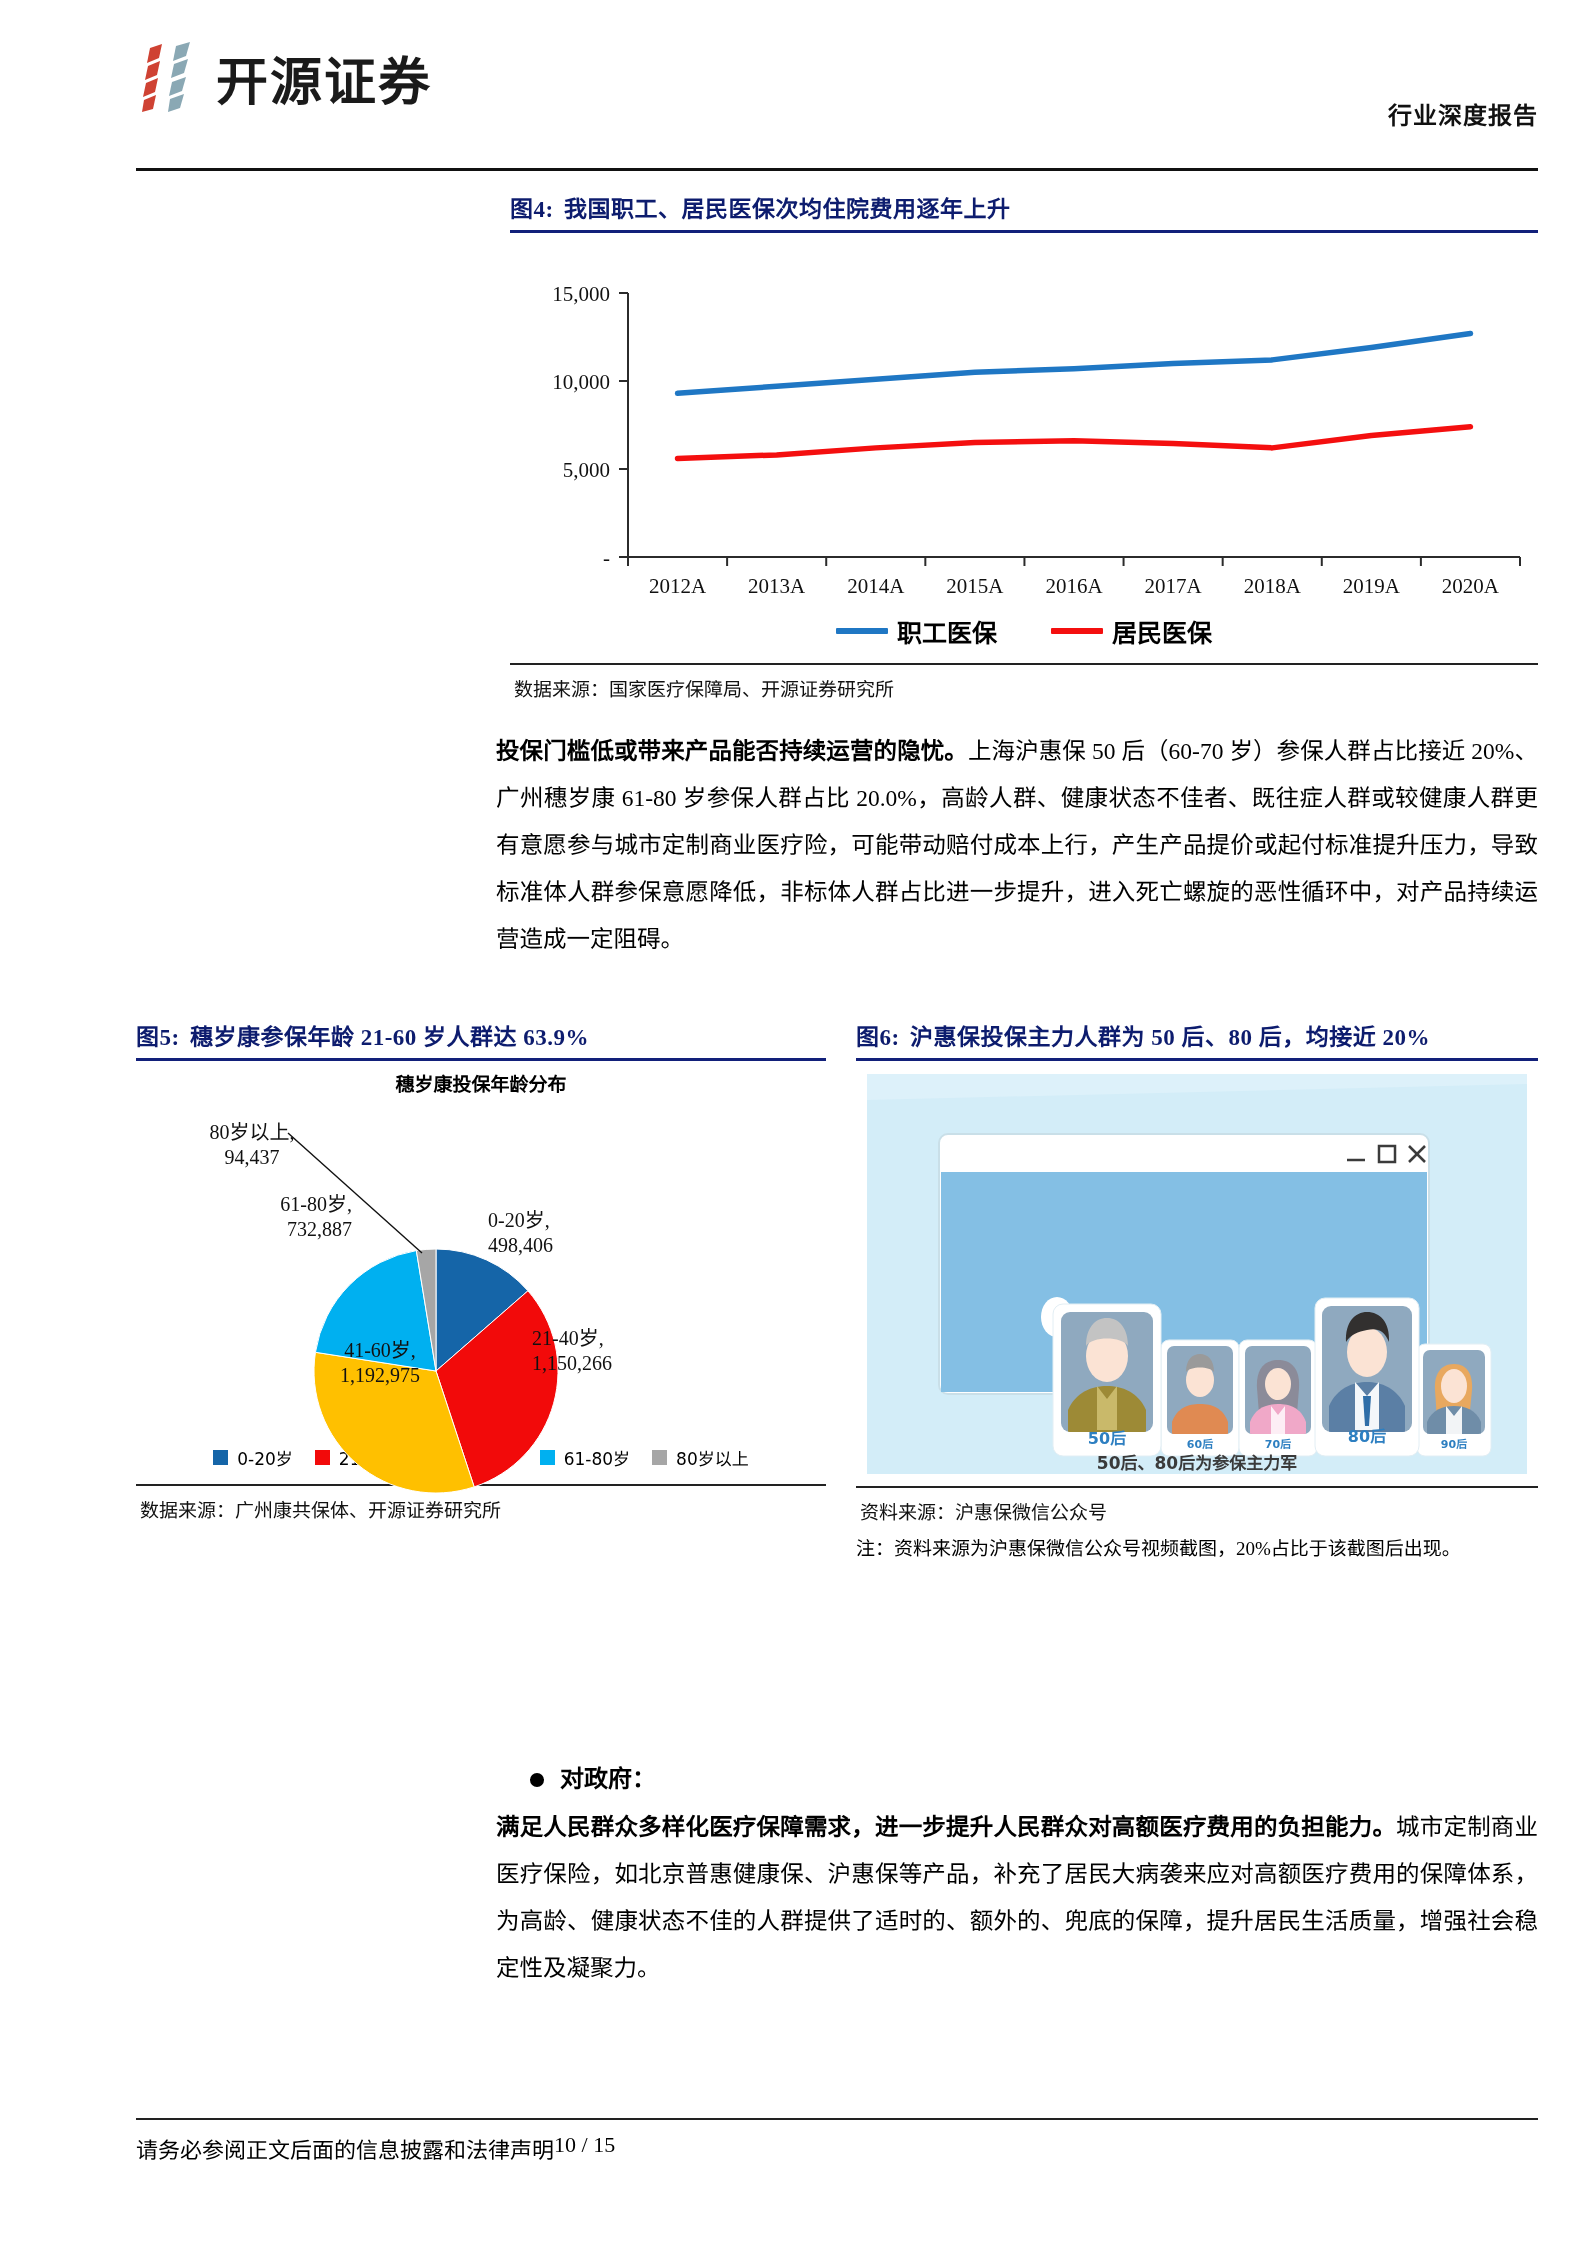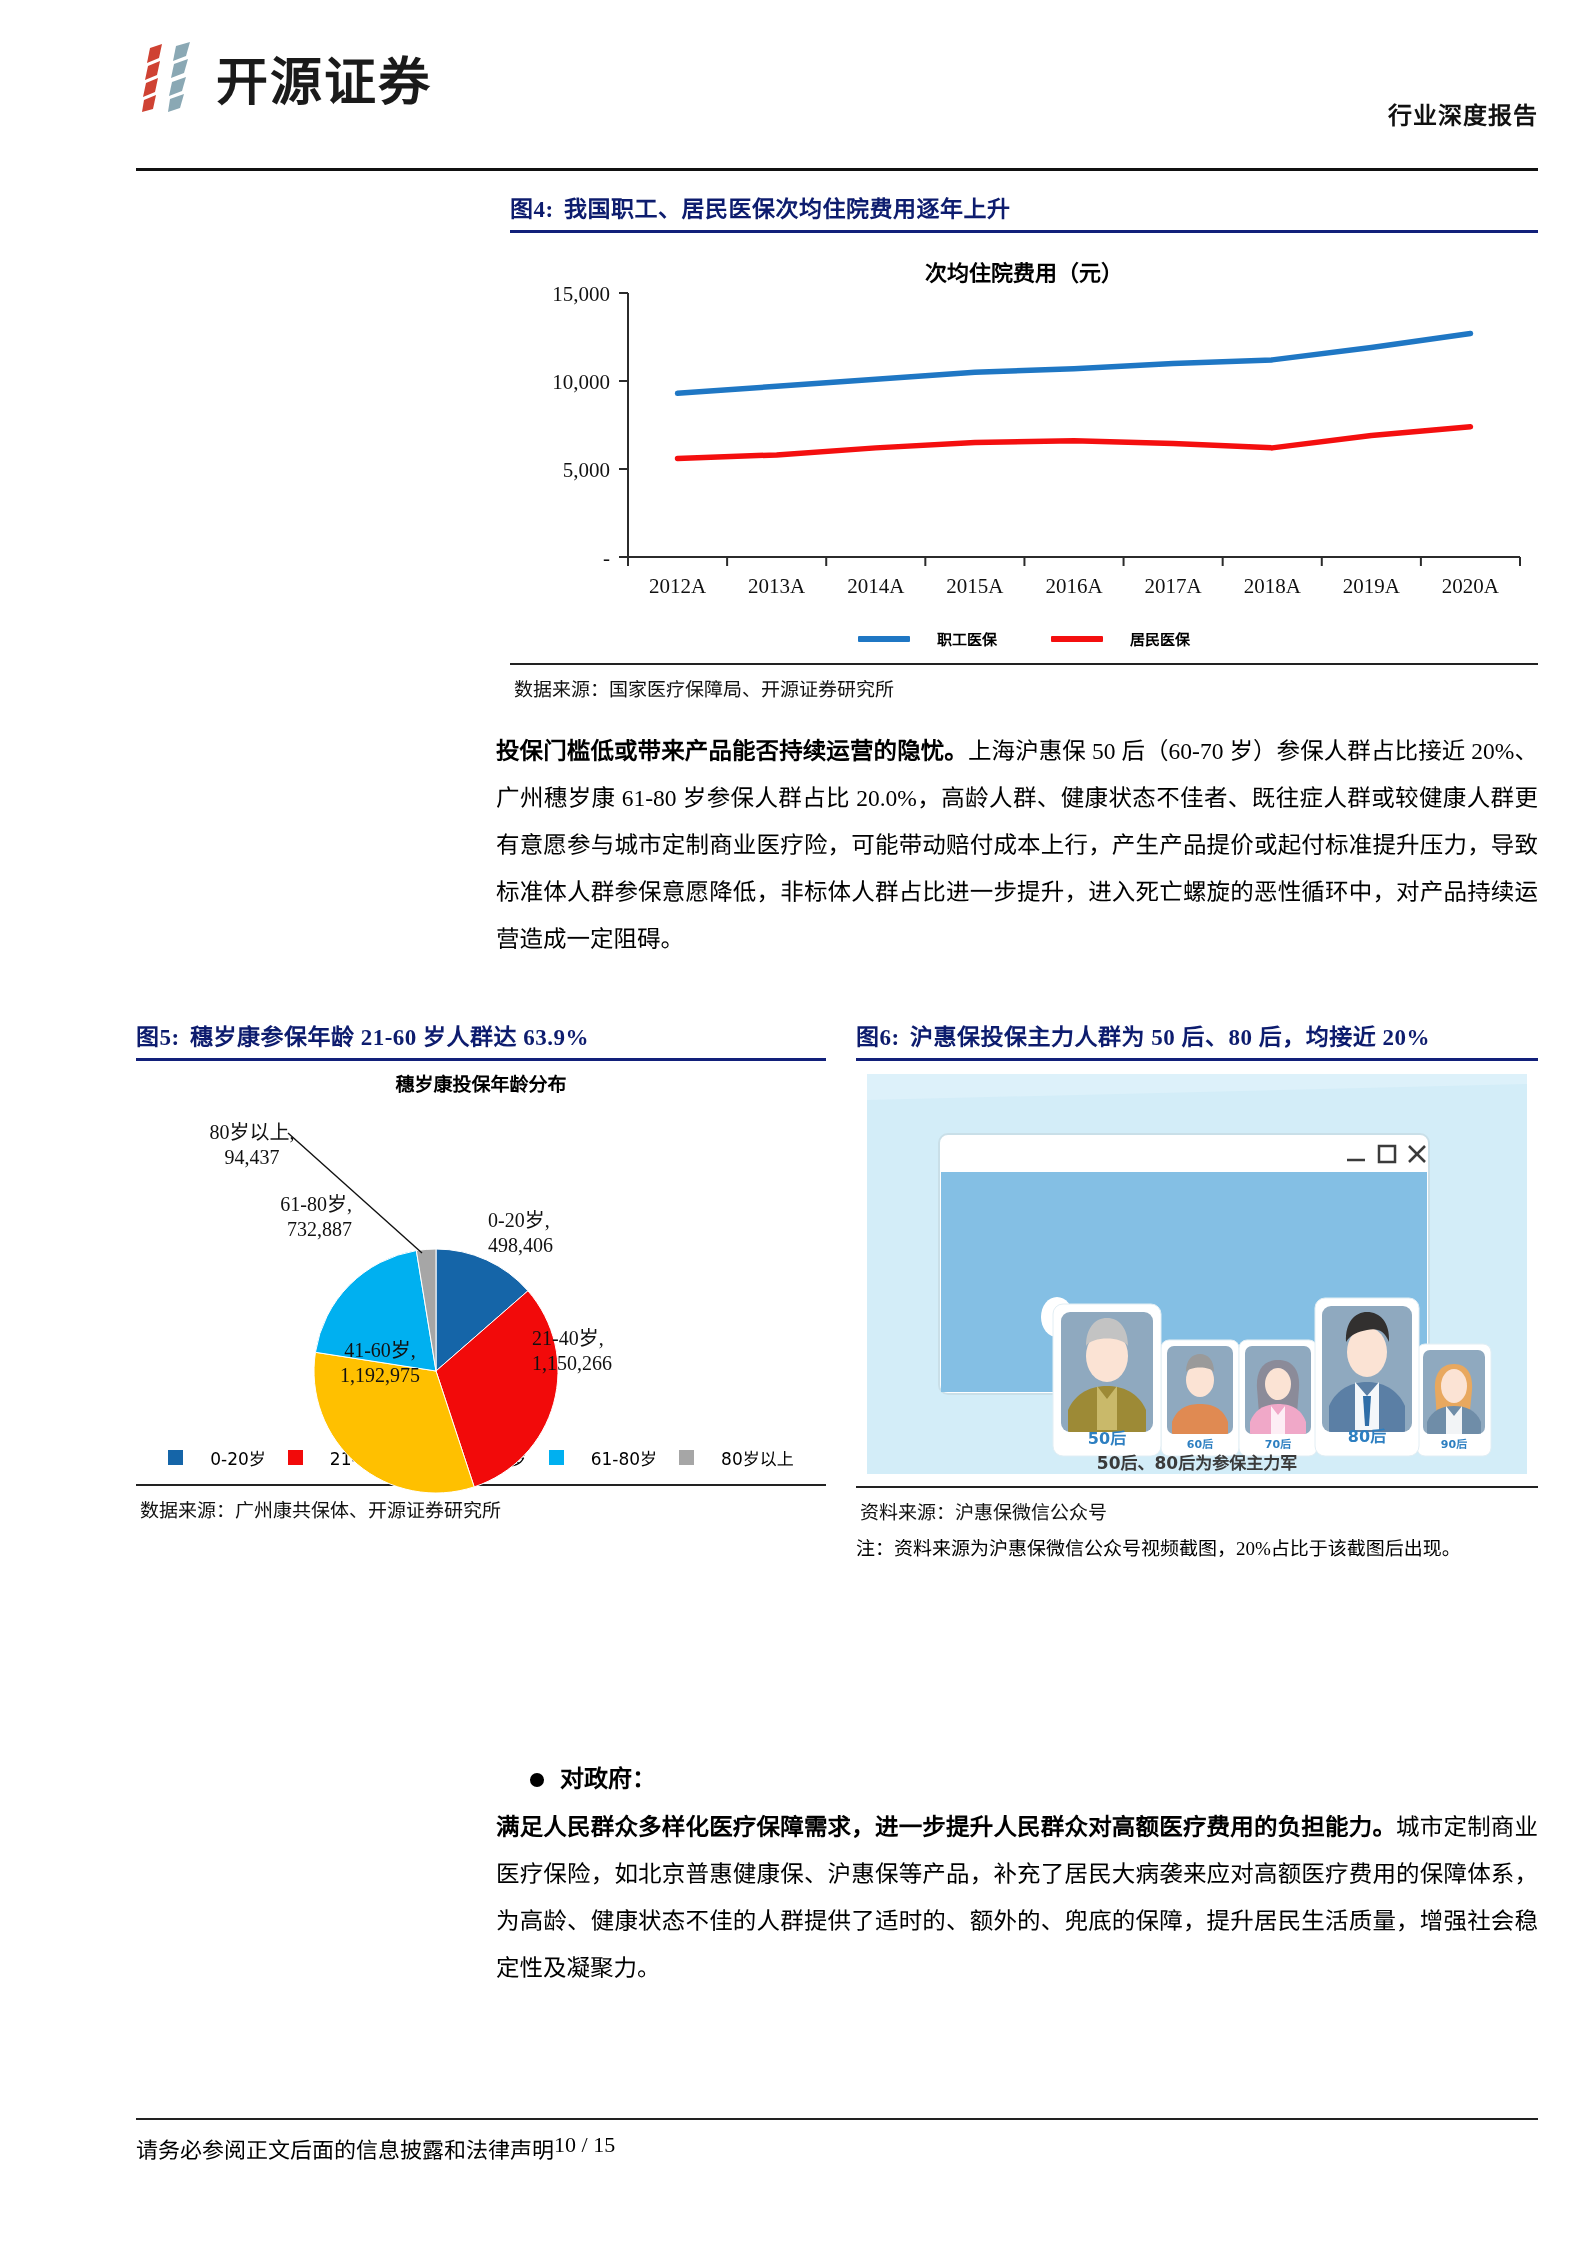--- a/index.html
+++ b/index.html
@@ -27,21 +27,21 @@
   .fig-title .num { margin-right:4px; }
   .rule-thick { height:3px; background:#12207a; }
   .rule-thin { height:1.5px; background:#222; }
 
   .chart-area { position:relative; height:430px; }
   .chart-heading { position:absolute; left:0; right:0; top:22px; text-align:center; font-size:22px; font-weight:700;
                    font-family:"DejaVu Sans","Liberation Sans",sans-serif; }
   .chart-heading.pie-h { font-size:19px; top:8px; }
   .chart-svg { position:absolute; left:0; top:52px; }
   .legend-row { position:absolute; left:0; right:0; bottom:14px; display:flex; justify-content:center; gap:54px; align-items:center; }
-  .legend-item { display:flex; align-items:center; gap:27px; font-size:15px; font-family:"DejaVu Sans","Liberation Sans",sans-serif; font-weight:700;}
+  .legend-item { display:flex; align-items:center; gap:9px; font-size:25px; font-family:"DejaVu Sans","Liberation Sans",sans-serif; font-weight:700;}
   .legend-line { width:52px; height:6px; border-radius:1px; }
   .legend-sq { width:15px; height:15px; }
   .src-line { font-size:19px; padding:9px 0 0 4px; color:#111; }
 
   
   .para { position:absolute; left:452px; right:92px; font-size:23.5px; line-height:47px; text-align:justify; }
   .para b { font-weight:700; }
 
   
   .fig5 { position:absolute; left:92px; top:1018px; width:690px; }
@@ -95,21 +95,20 @@
   </div>
 
   <div class="fig4-block">
     <div class="fig-title">
       <span class="num">图4:</span>
       <span>我国职工、居民医保次均住院费用逐年上升</span>
     </div>
     <div class="rule-thick"></div>
 
     <div class="chart-area">
-      <div class="chart-heading">次均住院费用（元）</div>
       <svg class="chart-svg" id="lineChartSvg" width="1020" height="330">
           <line x1="118" y1="8" x2="118" y2="272" stroke="#2b2b2b" stroke-width="2"></line>
           <line x1="118" y1="272" x2="1010" y2="272" stroke="#2b2b2b" stroke-width="2"></line>
           <line x1="109" y1="272" x2="118" y2="272" stroke="#2b2b2b" stroke-width="2"></line>
           <text x="100" y="280" text-anchor="end" font-family="Liberation Serif, serif" font-size="21" fill="#111">-</text>
           <line x1="109" y1="184" x2="118" y2="184" stroke="#2b2b2b" stroke-width="2"></line>
           <text x="100" y="192" text-anchor="end" font-family="Liberation Serif, serif" font-size="21" fill="#111">5,000</text>
           <line x1="109" y1="96" x2="118" y2="96" stroke="#2b2b2b" stroke-width="2"></line>
           <text x="100" y="104" text-anchor="end" font-family="Liberation Serif, serif" font-size="21" fill="#111">10,000</text>
           <line x1="109" y1="8" x2="118" y2="8" stroke="#2b2b2b" stroke-width="2"></line>

